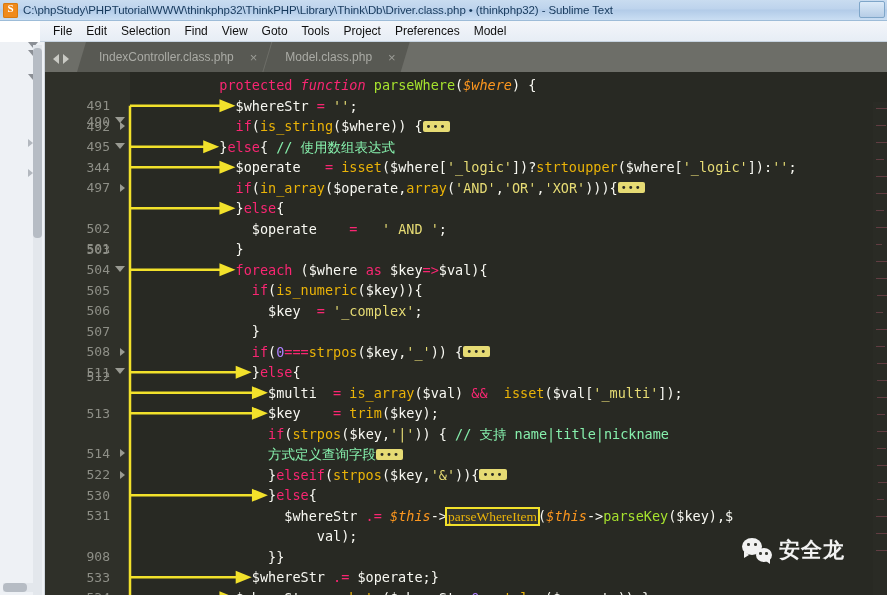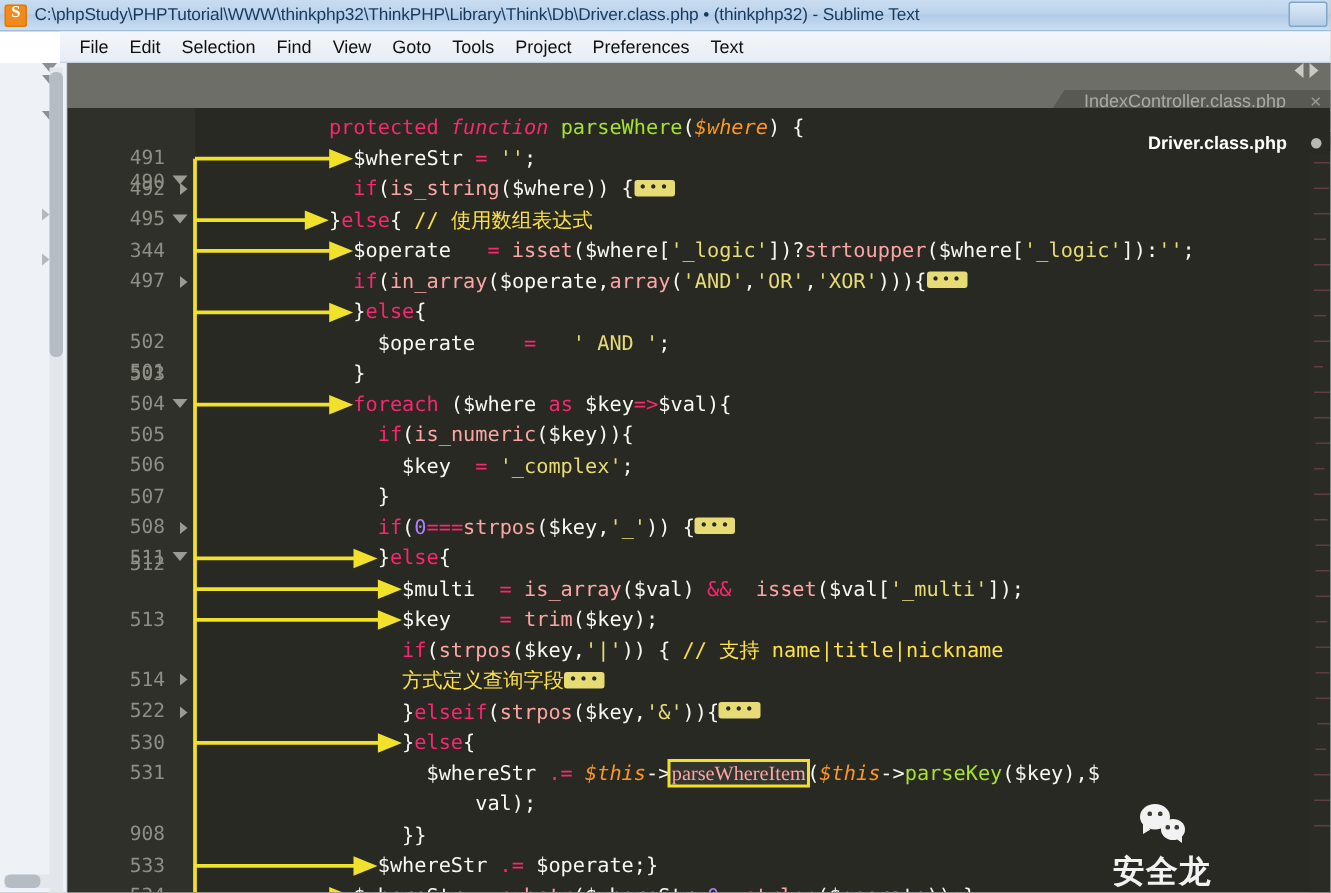--- a/index.html
+++ b/index.html
@@ -97,21 +97,21 @@
     position: absolute; left: 45px; top: 42px;
     width: 842px; height: 553px;
     background: #282923;
     overflow: hidden;
   }
 
   
   .tabbar {
     position: absolute; left: 0; top: 0; width: 842px; height: 30px;
     background: #6d6e68;
-    display: flex; align-items: flex-end; flex-direction: column;
+    display: flex; align-items: flex-end;
   }
   .tab-nav {
     display: flex; align-items: center; gap: 4px;
     padding: 0 8px 8px 8px; flex: 0 0 auto;
   }
   .nav-arrow { width: 0; height: 0; }
   .nav-arrow.left {
     border-top: 5px solid transparent; border-bottom: 5px solid transparent;
     border-right: 6px solid #c9cac4;
   }
@@ -182,26 +182,26 @@
   }
   .code .ln {
     position: absolute; left: 0; width: 757px; height: 20.5px;
     padding-left: 8px;
   }
 
   
   .kw   { color: #f92672; }         
   .kw2  { color: #f92672; font-style: italic; }
   .fn   { color: #a6e22e; }         
-  .fnc  { color: #fca5a5; }         
+  .fnc  { color: #eab308; }         
   .var  { color: #f8f8f2; }
   .par  { color: #fd971f; font-style: italic; } 
   .str  { color: #e6db74; }         
   .num  { color: #ae81ff; }         
-  .cmt  { color: #fde047; }         
+  .cmt  { color: #86efac; }         
   .op   { color: #f92672; }
   .pl   { color: #f8f8f2; }
 
   .fold-badge {
     display: inline-block;
     background: #e6db74; color: #282923;
     border-radius: 2px; padding: 0 3px;
     font-size: 10px; line-height: 11px;
     vertical-align: middle;
     letter-spacing: 1px;
@@ -225,21 +225,21 @@
     position: absolute; height: 1px; background: #6b4148;
   }
 
   
   .anno { position: absolute; left: 0; top: 0; width: 887px; height: 595px;
           pointer-events: none; }
 
   
   .watermark {
     position: absolute; left: 742px; top: 536px;
-    display: flex; align-items: center; gap: 7px; flex-direction: column;
+    display: flex; align-items: center; gap: 7px;
   }
   .wx-logo { position: relative; width: 30px; height: 24px; }
   .wx-big {
     position: absolute; left: 0; top: 0; width: 20px; height: 17px;
     background: #f2f2f2; border-radius: 50%;
   }
   .wx-big::after {
     content: ""; position: absolute; left: 2px; bottom: -3px;
     border-left: 5px solid #f2f2f2;
     border-top: 4px solid transparent; border-bottom: 3px solid transparent;
@@ -276,21 +276,21 @@
   <div class="menubar">
     <div class="menu-item">File</div>
     <div class="menu-item">Edit</div>
     <div class="menu-item">Selection</div>
     <div class="menu-item">Find</div>
     <div class="menu-item">View</div>
     <div class="menu-item">Goto</div>
     <div class="menu-item">Tools</div>
     <div class="menu-item">Project</div>
     <div class="menu-item">Preferences</div>
-    <div class="menu-item">Text</div>
+    <div class="menu-item">Model</div>
   </div>
 
   <div class="sidebar">
     <div class="side-marks">
       <div class="side-mark down" style="top:8px"></div>
       <div class="side-mark down" style="top:32px"></div>
       <div class="side-mark right" style="top:97px"></div>
       <div class="side-mark right" style="top:127px"></div>
       <div class="side-mark down" style="top" :155px=""></div>
     </div>
@@ -309,24 +309,20 @@
         <span class="nav-arrow left"></span>
         <span class="nav-arrow right"></span>
       </div>
       <div class="tab">
         <span class="tab-label">IndexController.class.php</span>
         <span class="tab-close">×</span>
       </div>
       <div class="tab">
         <span class="tab-label">Model.class.php</span>
         <span class="tab-close">×</span>
-      </div>
-      <div class="tab active">
-        <span class="tab-label">Driver.class.php</span>
-        <span class="tab-dot"></span>
       </div>
     </div>
 
     <div class="codepane">
       <div class="gutter" id="gutter">
           <div class="gutter-row" style="top: 3px; margin-top: 36px;">490<span class="fold down"></span></div>
           <div class="gutter-row" style="top: 23.5px;">491</div>
           <div class="gutter-row" style="top: 44px;">492<span class="fold right"></span></div>
           <div class="gutter-row" style="top: 64.5px;">495<span class="fold down"></span></div>
           <div class="gutter-row" style="top: 85px;">344</div>

